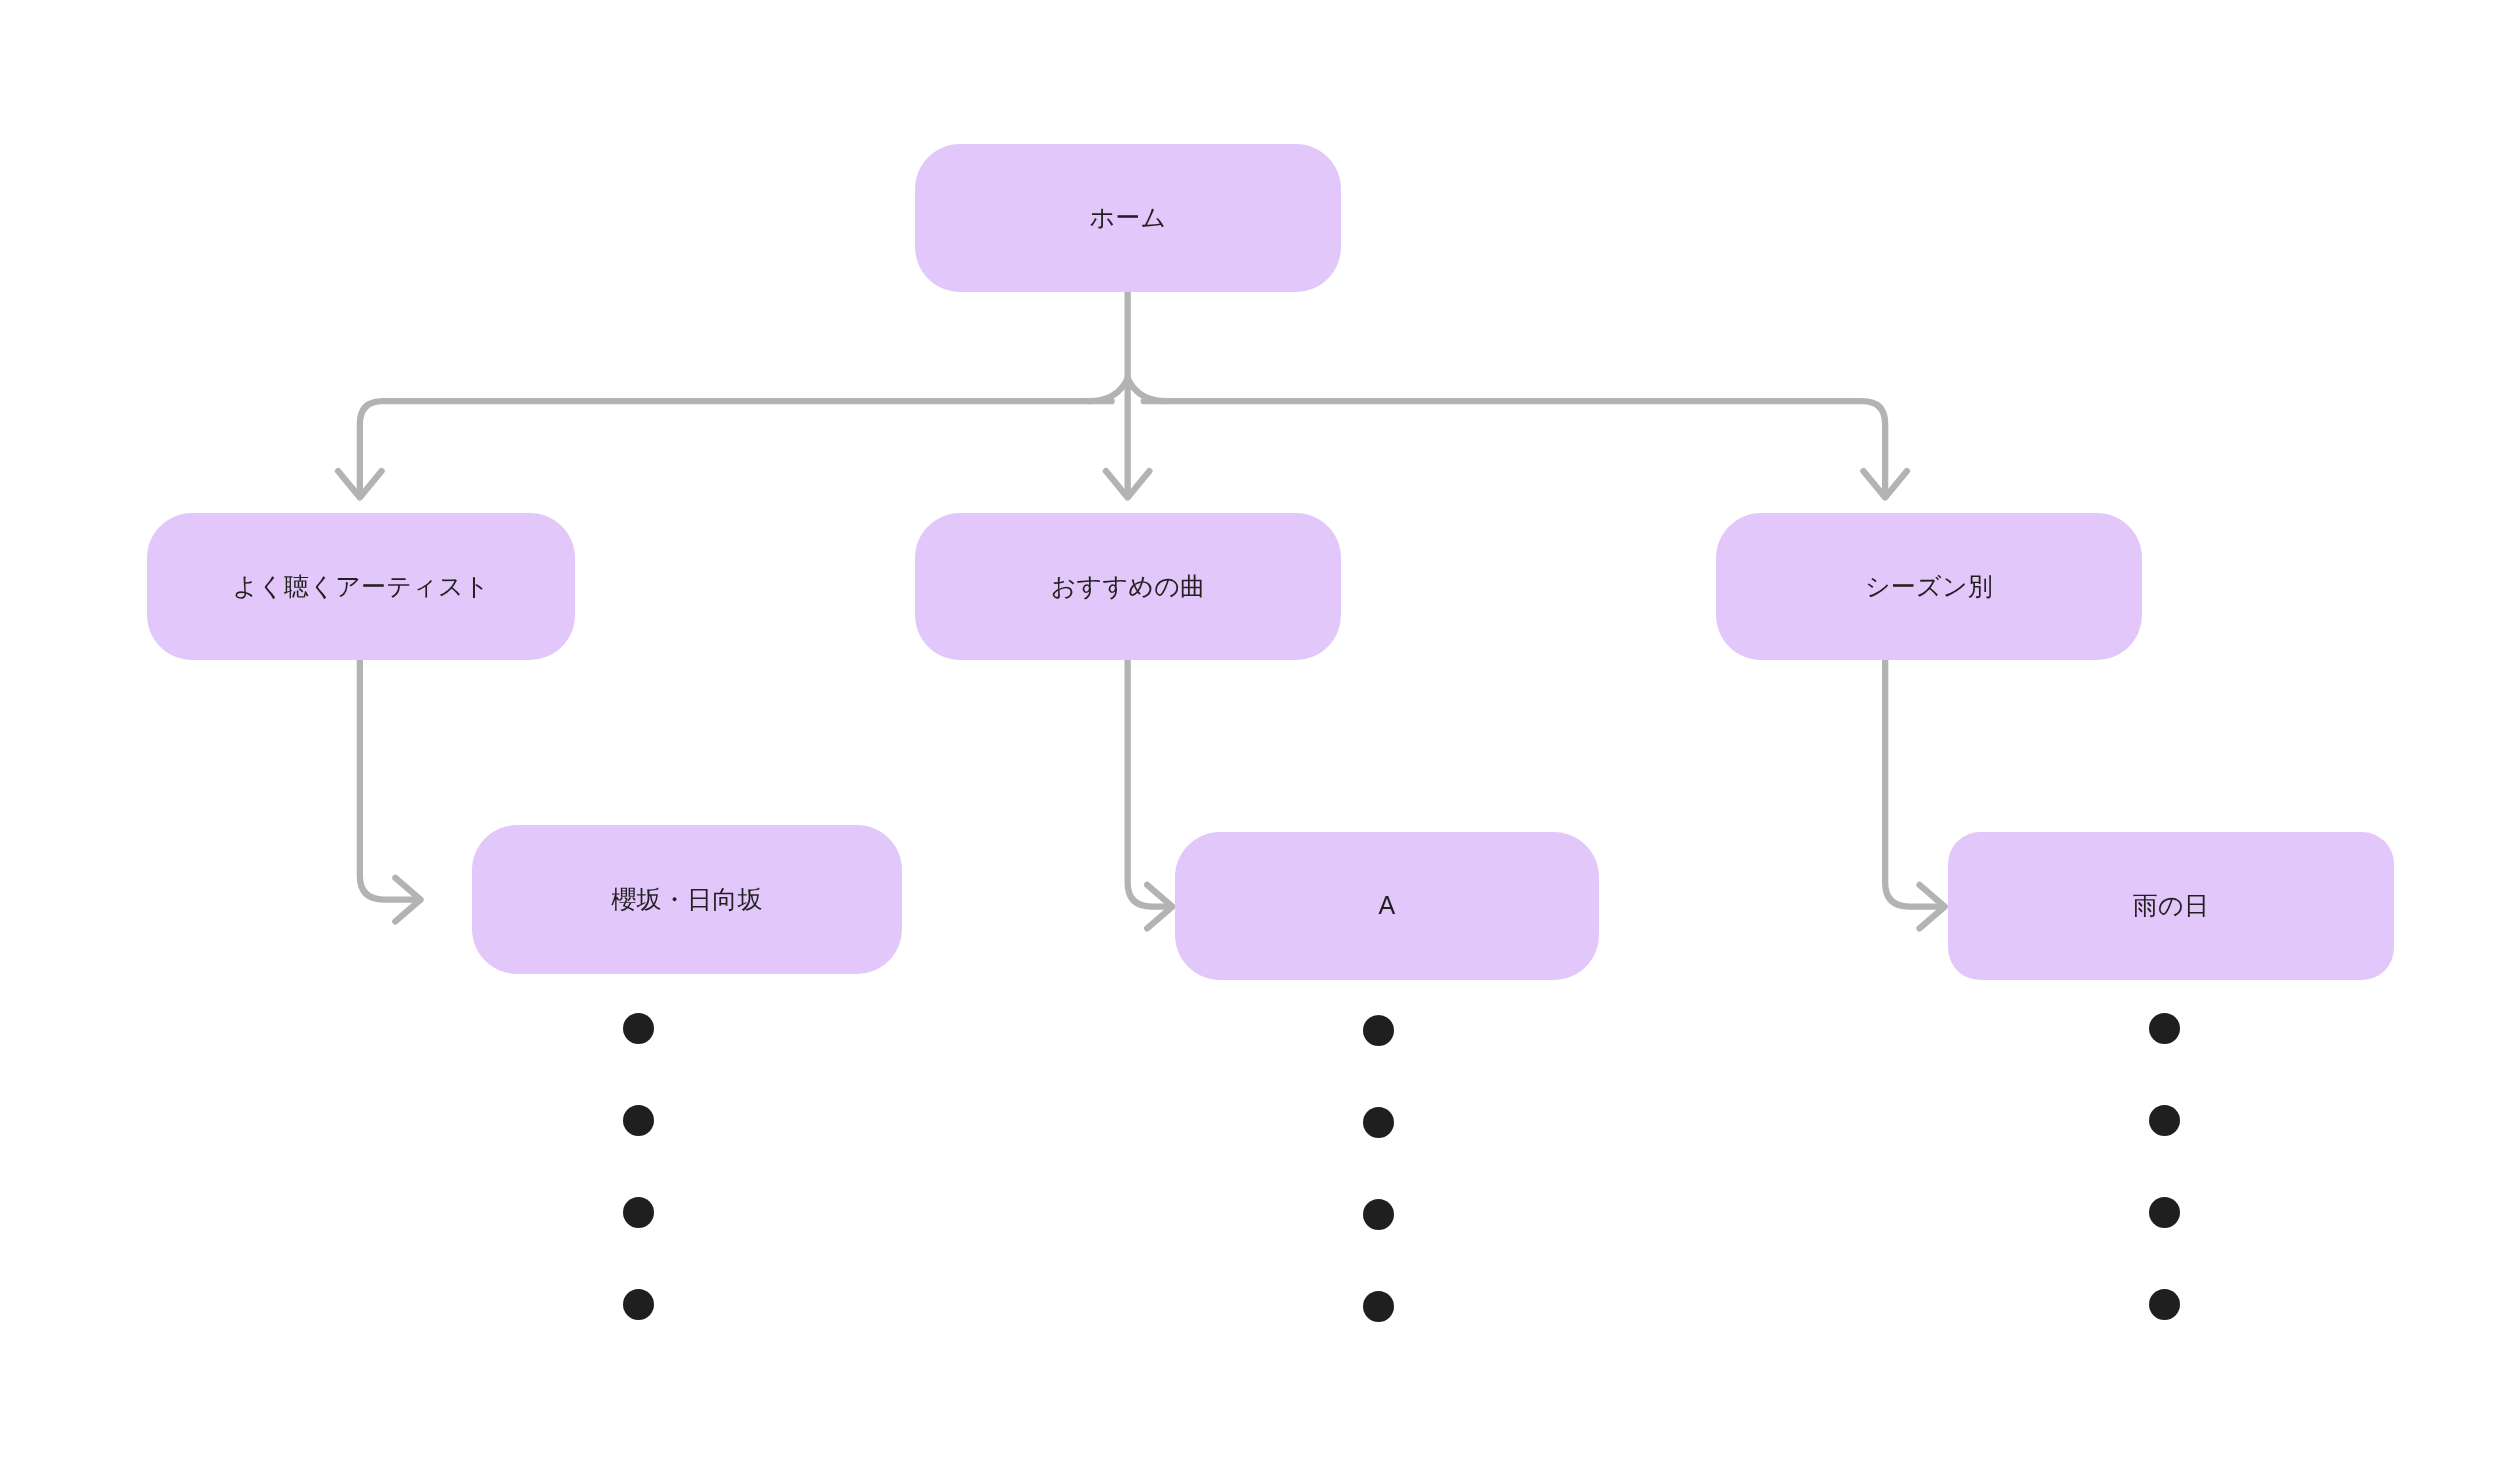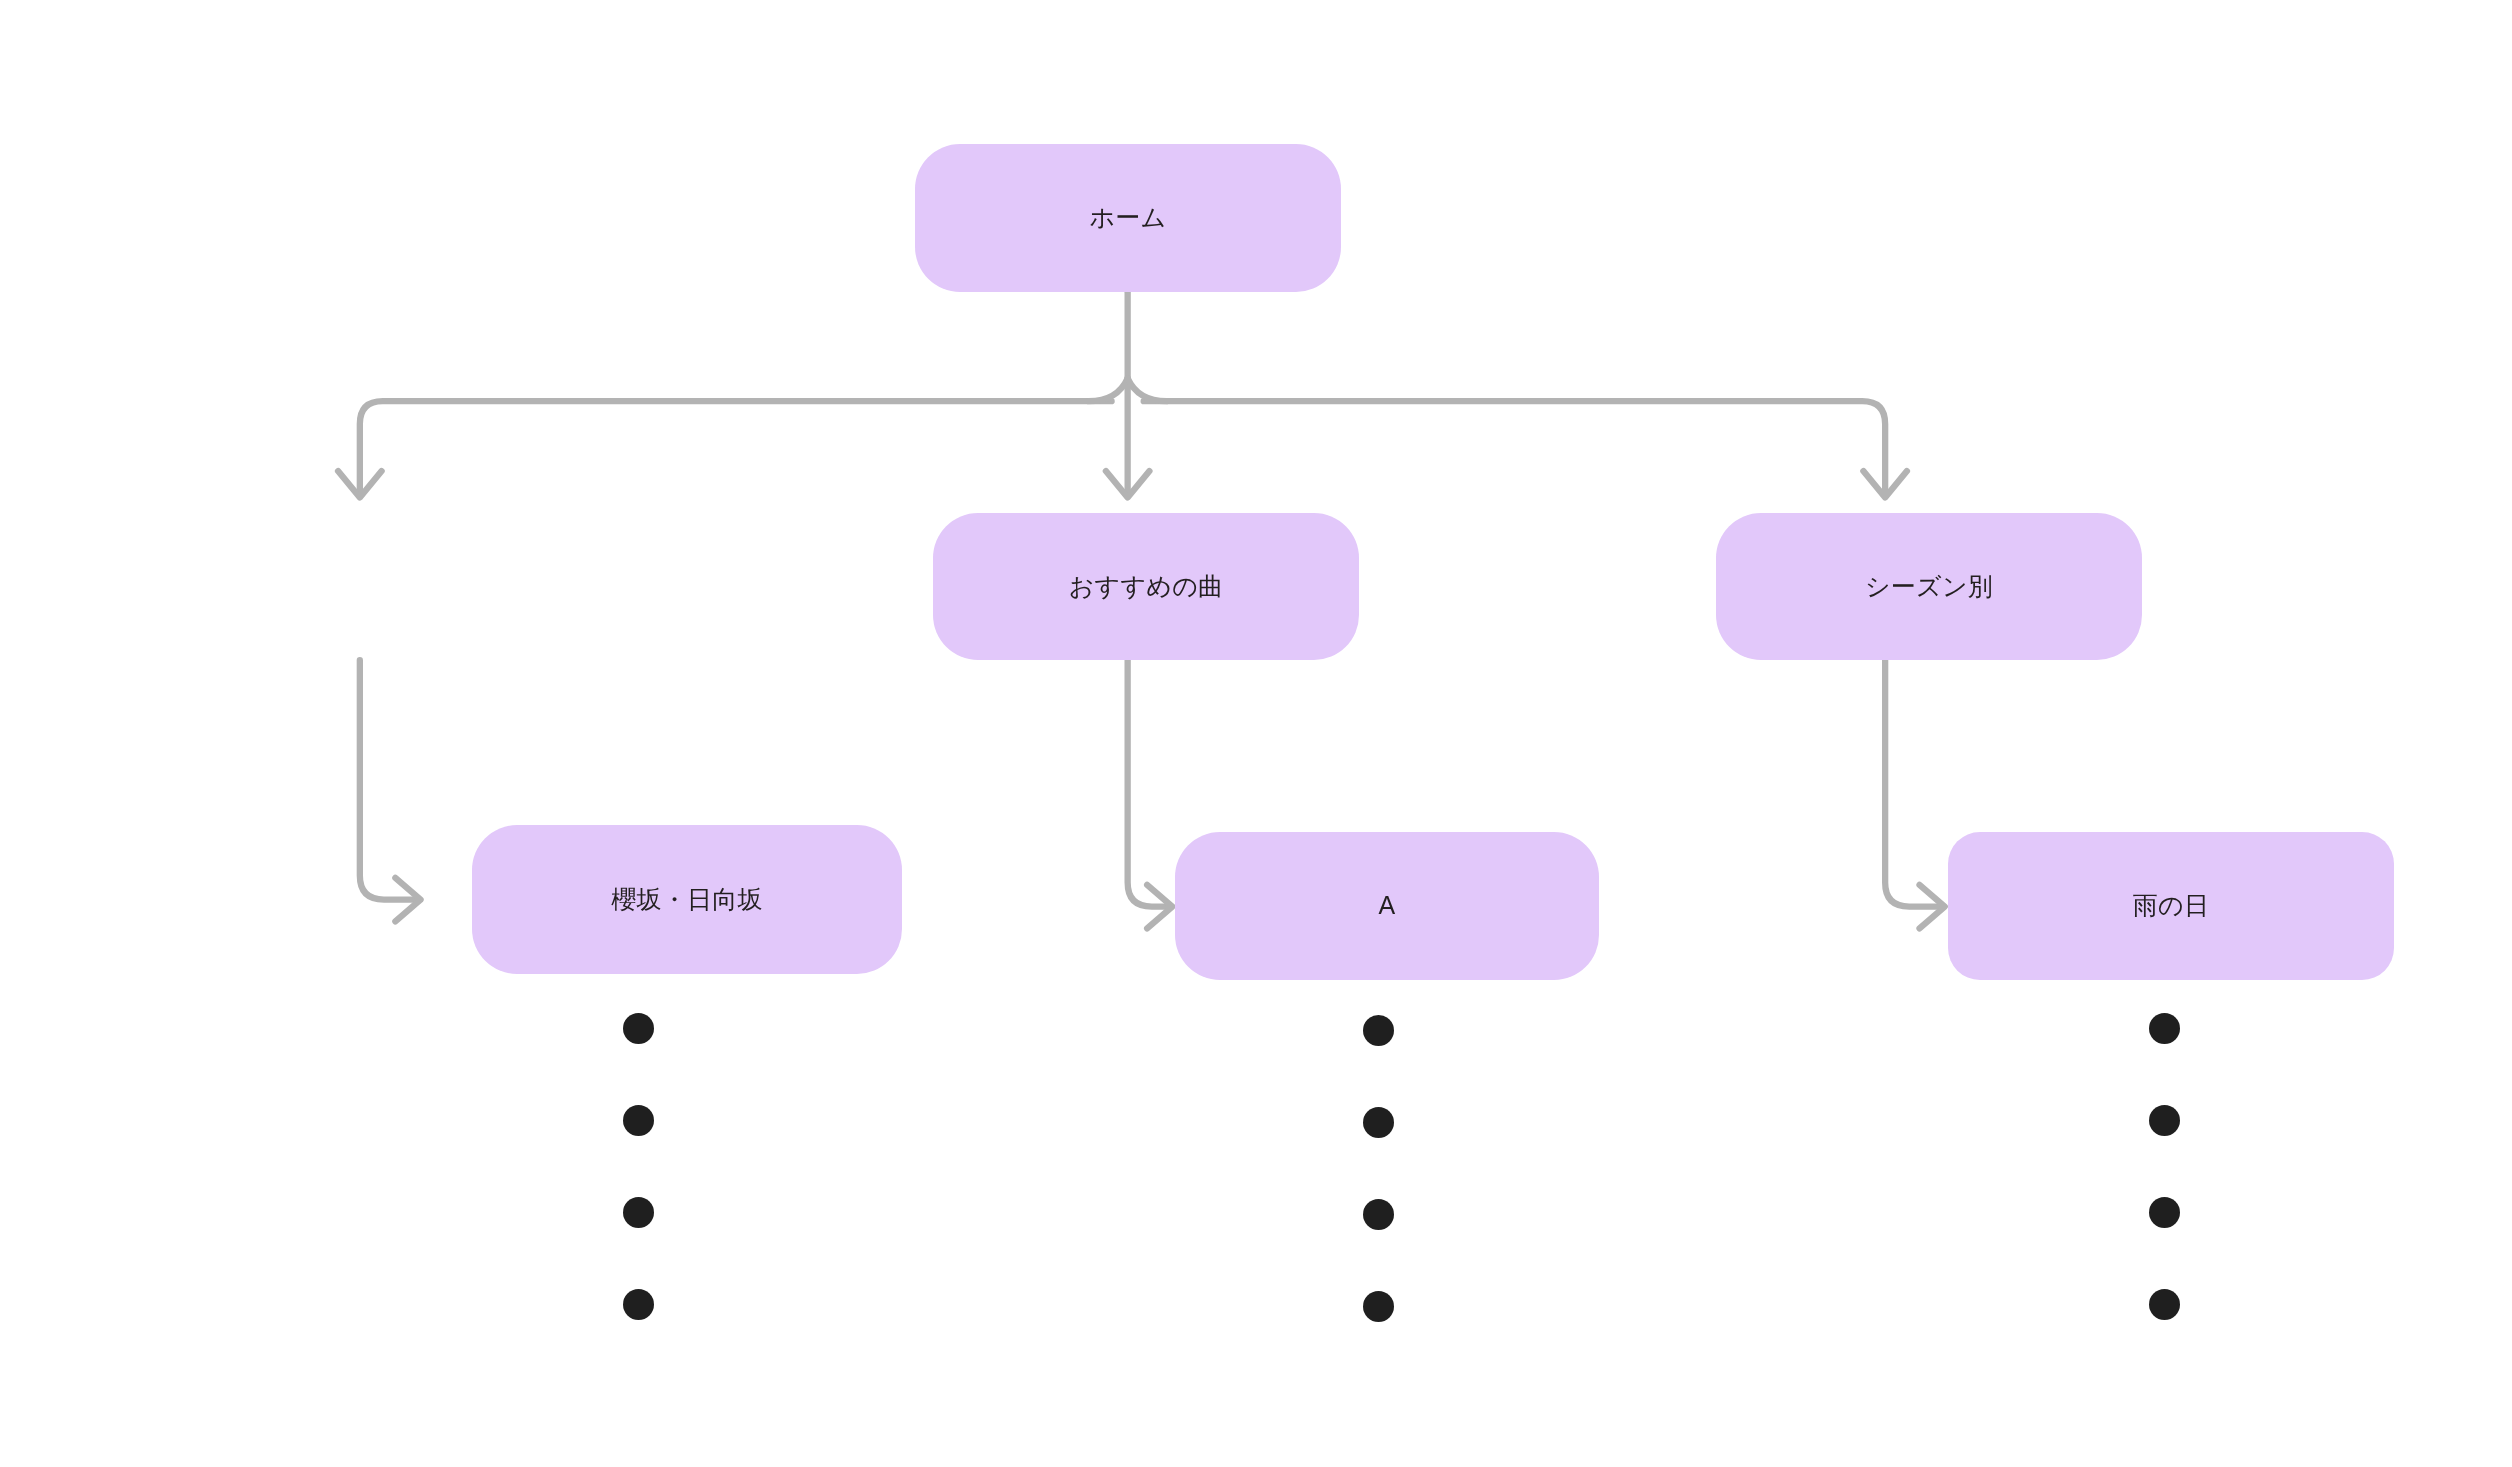--- a/index.html
+++ b/index.html
@@ -87,22 +87,25 @@
     <path d="M 2002 1544 L 2046 1582 L 2002 1620" fill="none" stroke="#b3b3b3" stroke-width="11" stroke-linecap="round" stroke-linejoin="round"></path>
 
     <path d="M 3290 1152 L 3290 1540 Q 3290 1582 3332 1582 L 3388 1582" fill="none" stroke="#b3b3b3" stroke-width="11" stroke-linecap="round" stroke-linejoin="round"></path>
     <path d="M 3350 1544 L 3394 1582 L 3350 1620" fill="none" stroke="#b3b3b3" stroke-width="11" stroke-linecap="round" stroke-linejoin="round"></path>
   </svg>
 
   <div class="node" style="left:915px; top:144px; width:426px; height:148px; font-size:25px;">
     <span class="node-label">ホーム</span>
   </div>
 
+  <div class="node" style="left:147px; top:513px; width:428px; height:147px; font-size:25px;">
+    <span class="node-label">よく聴くアーティスト</span>
+  </div>
 
-  <div class="node" style="left:915px; top:513px; width:426px; height:147px; font-size:25px;margin-left:18px;">
+  <div class="node" style="left:915px; top:513px; width:426px; height:147px; font-size:25px;">
     <span class="node-label">おすすめの曲</span>
   </div>
 
   <div class="node" style="left:1676px; top:513px; width:426px; height:147px; font-size:25px;margin-left:40px;">
     <span class="node-label">シーズン別</span>
   </div>
 
   <div class="node" style="left:424px; top:825px; width:430px; height:149px; font-size:25px;margin-left:48px;">
     <span class="node-label">櫻坂・日向坂</span>
   </div>

